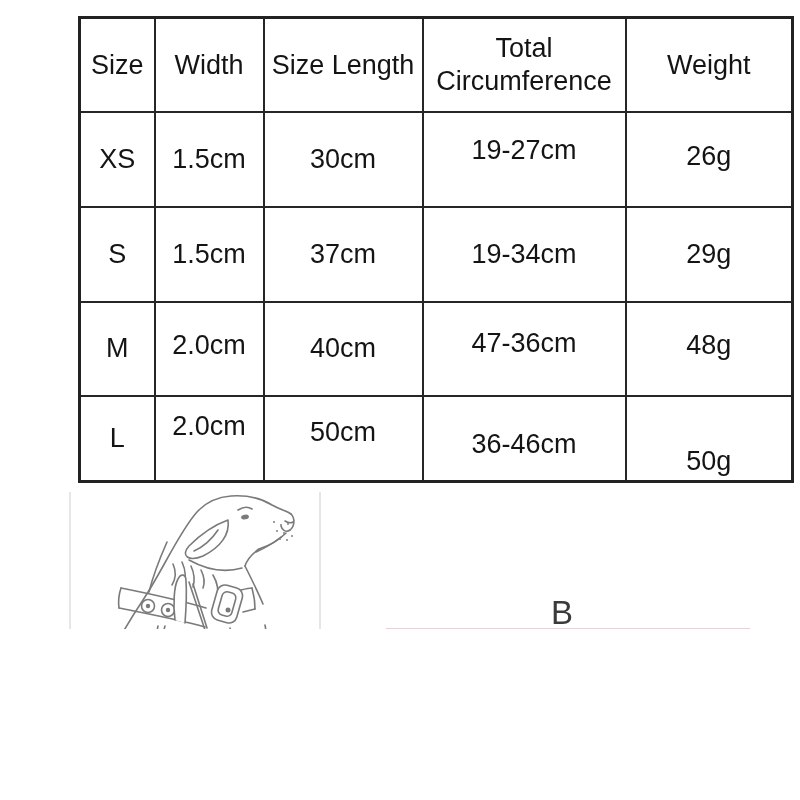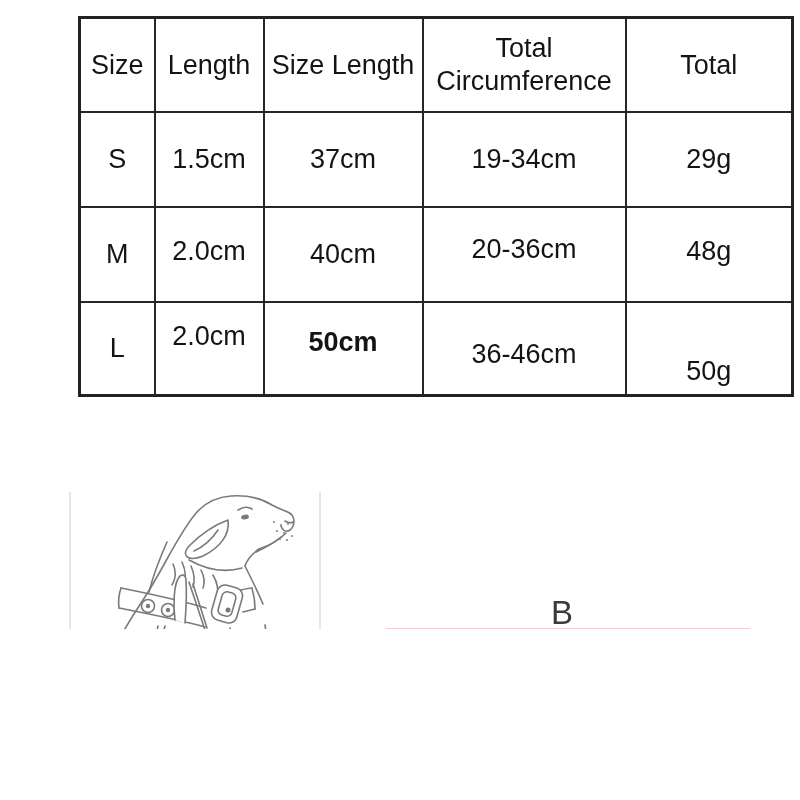--- a/index.html
+++ b/index.html
@@ -43,21 +43,21 @@
     text-align: left;
     padding-left: 18px;
     font-size: 26px;
   }
   .cv { display: inline-block; }
   
   .u3 { transform: translateY(-3px); }
   .u5 { transform: translateY(-5px); }
   .u9 { transform: translateY(-9px); }
   .u12 { transform: translateY(-12px); }
-  .u6 { transform: translateY(-6px); font-weight: bold; }
+  .u6 { transform: translateY(-6px); }
   .d6 { transform: translateY(6px); }
   .d9 { transform: translateY(9px); margin-top: 27px; }
 
   
   svg.dog-sketch {
     position: absolute;
     left: 55px;
     top: 480px;
   }
   svg.collar-diagram {
@@ -80,39 +80,46 @@
     <colgroup>
       <col style="width:75px">
         <col style="width:109px">
         <col style="width:159px">
         <col style="width:203px">
         <col style="width:167px">
     </colgroup>
     <thead>
       <tr>
         <th>Size</th>
-        <th>Length</th>
+        <th>Width</th>
         <th>Size Length</th>
         <th class="neck-header">Total Circumference</th>
-        <th>Total</th>
+        <th>Weight</th>
       </tr>
     </thead>
     <tbody>
+      <tr>
+        <td><span class="cv">XS</span></td>
+        <td><span class="cv">1.5cm</span></td>
+        <td><span class="cv">30cm</span></td>
+        <td><span class="cv u9">19-27cm</span></td>
+        <td><span class="cv u3">26g</span></td>
+      </tr>
       <tr>
         <td><span class="cv">S</span></td>
         <td><span class="cv">1.5cm</span></td>
         <td><span class="cv">37cm</span></td>
         <td><span class="cv">19-34cm</span></td>
         <td><span class="cv">29g</span></td>
       </tr>
       <tr>
         <td><span class="cv">M</span></td>
         <td><span class="cv u3">2.0cm</span></td>
         <td><span class="cv">40cm</span></td>
-        <td><span class="cv u5">20-36cm</span></td>
+        <td><span class="cv u5">47-36cm</span></td>
         <td><span class="cv u3">48g</span></td>
       </tr>
       <tr>
         <td><span class="cv">L</span></td>
         <td><span class="cv u12">2.0cm</span></td>
         <td><span class="cv u6">50cm</span></td>
         <td><span class="cv d6">36-46cm</span></td>
         <td><span class="cv d9">50g</span></td>
       </tr>
     </tbody>

